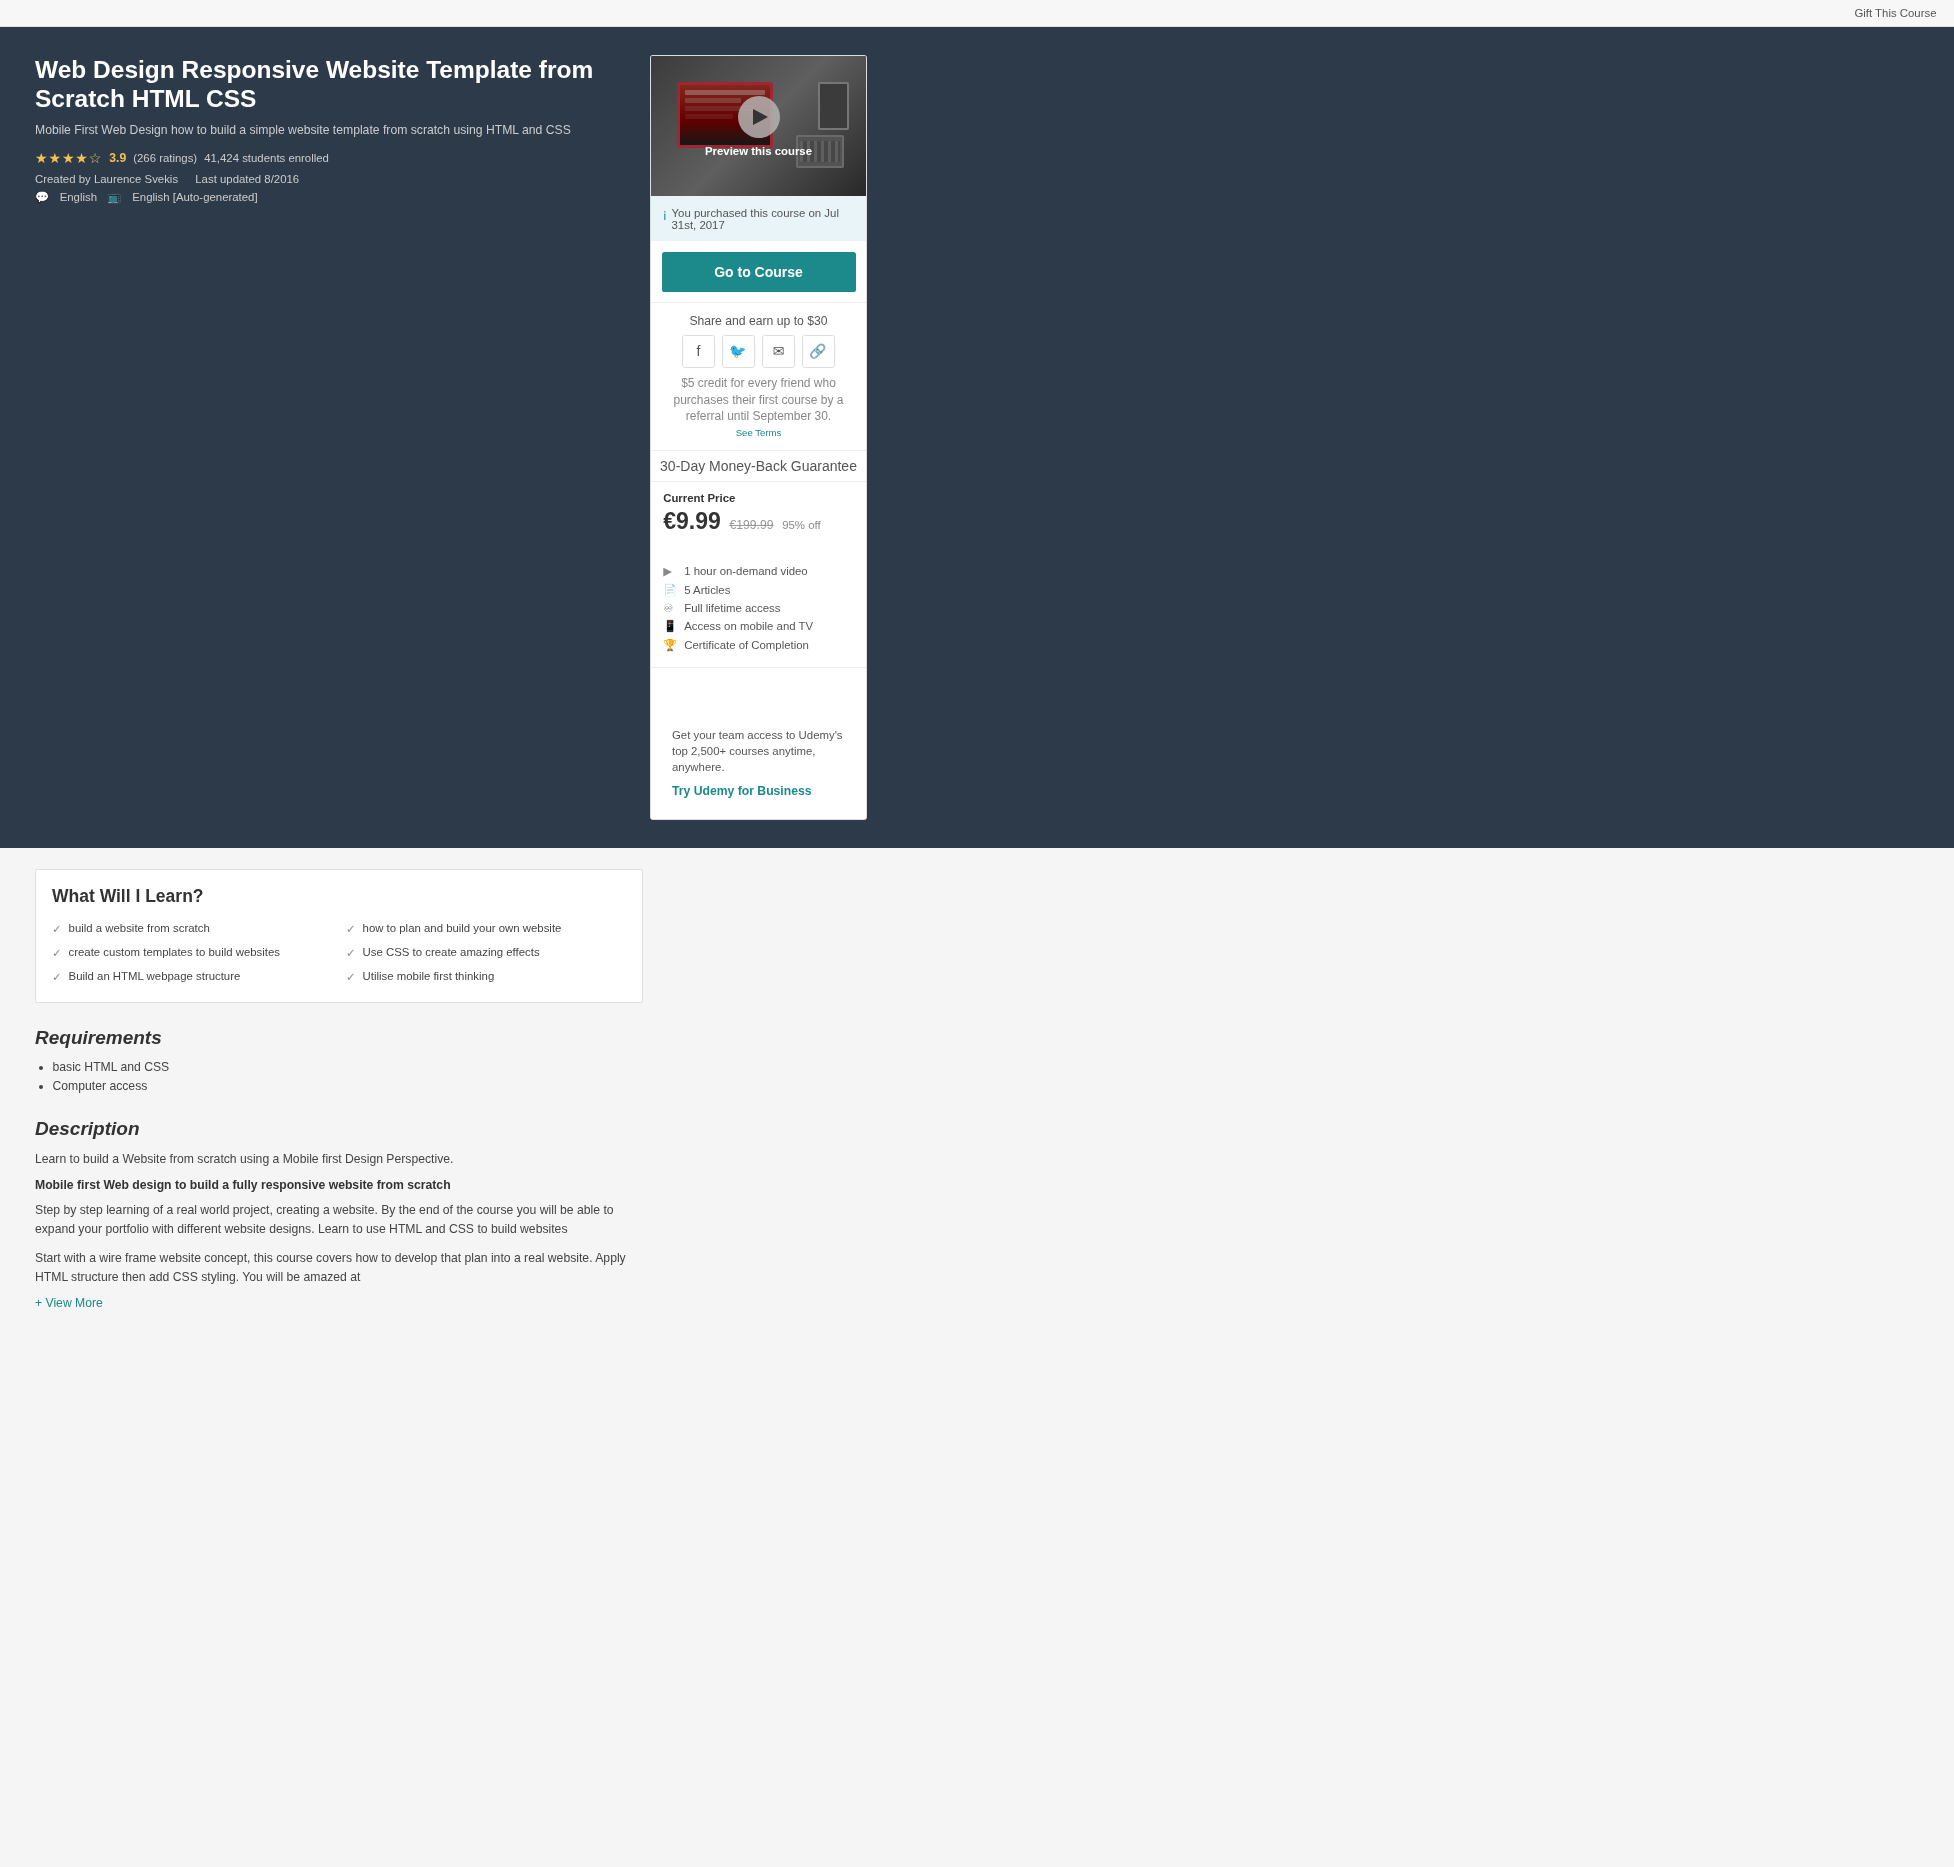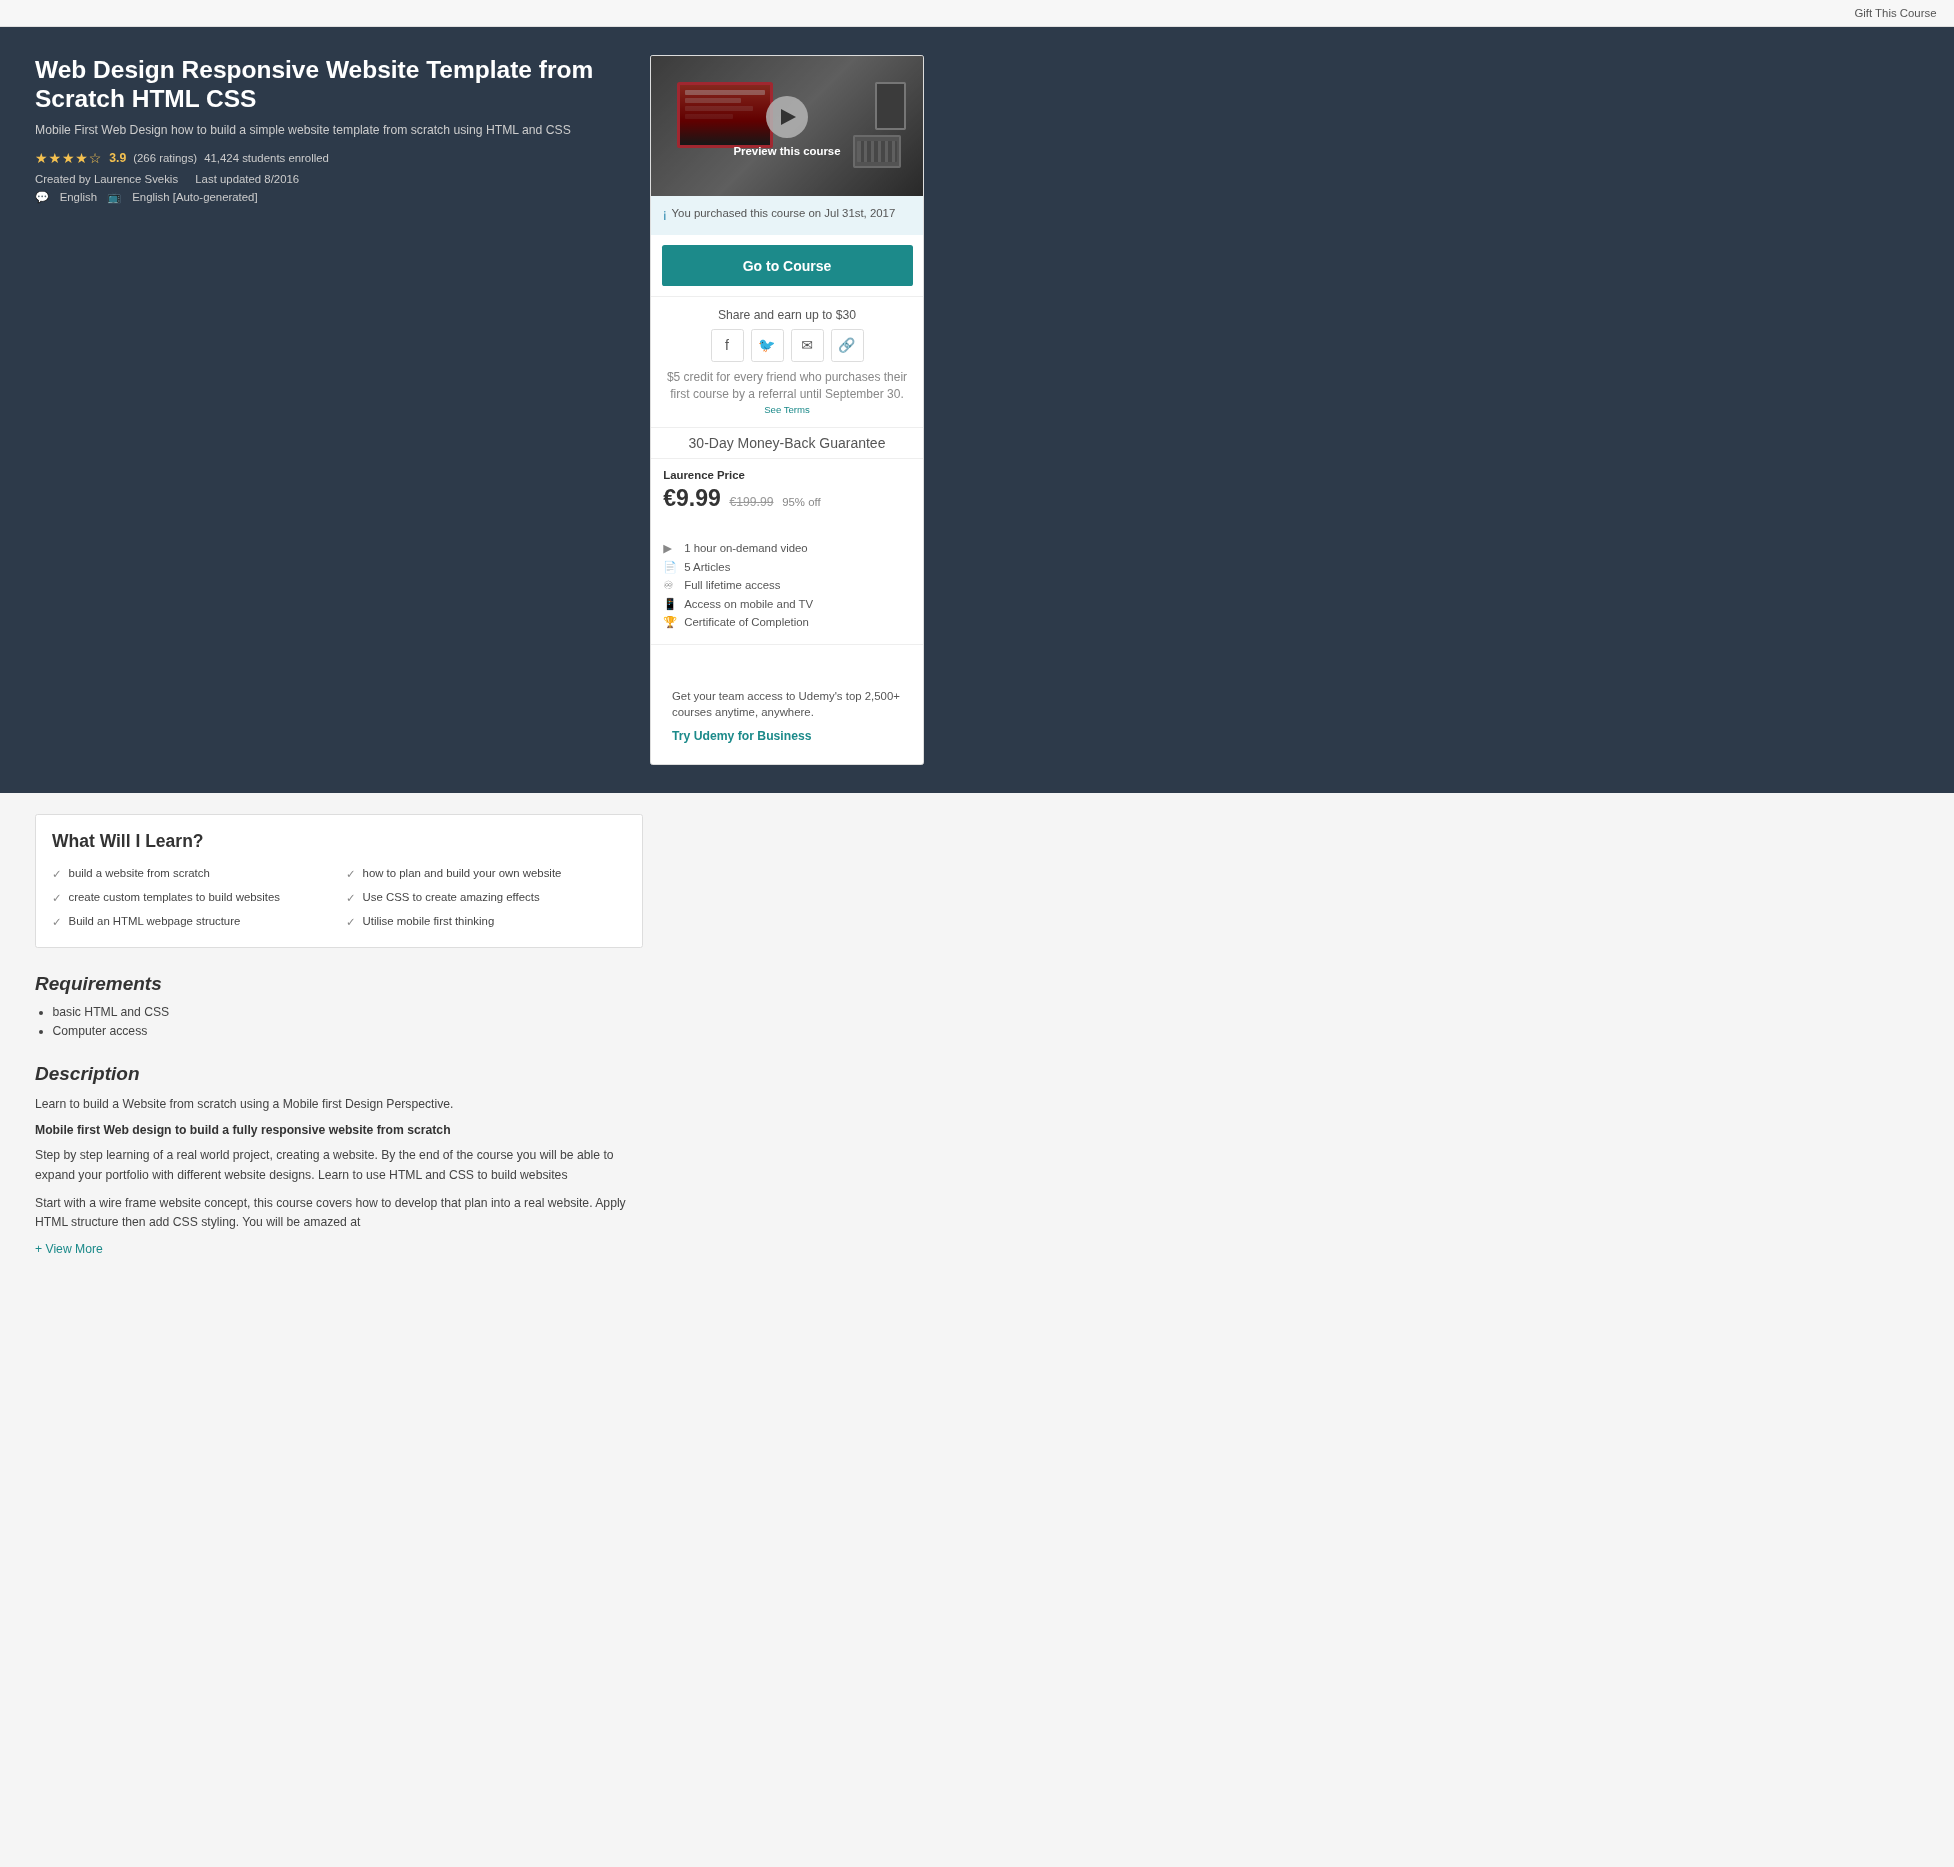--- a/index.html
+++ b/index.html
@@ -16,21 +16,21 @@
     .top-bar a { color: #555; text-decoration: none; }
 
     .hero {
       background: #2d3a4a;
       color: #fff;
       padding: 28px 17.5px 28px 35px;
       display: flex;
       gap: 21px;
     }
     .hero-left { flex: 1; max-width: 594px; }
-    .hero-right { width: 274px; flex-shrink: 0; }
+    .hero-right { width: 217px; flex-shrink: 0; }
 
     .course-title {
       font-size: 24.5px;
       font-weight: 700;
       line-height: 1.2;
       margin-bottom: 8.7px;
     }
     .course-subtitle {
       font-size: 12.2px;
       color: #ccc;
@@ -290,21 +290,21 @@
           <button class="share-icon-btn">✉</button>
           <button class="share-icon-btn">🔗</button>
         </div>
         <div class="share-note">$5 credit for every friend who purchases their first course by a referral until September 30.</div>
         <a class="see-terms">See Terms</a>
       </div>
 
       <div class="guarantee">30-Day Money-Back Guarantee</div>
 
       <div class="price-section">
-        <div class="current-price-label">Laurence Price</div>
+        <div class="current-price-label">Current Price</div>
         <div class="price-row">
           <span class="price-main">€9.99</span>
           <span class="price-original">€199.99</span>
           <span class="price-off">95% off</span>
         </div>
 
         <div class="includes-label">Includes</div>
         <ul class="includes-list">
           <li>
             <span class="inc-icon">▶</span>

